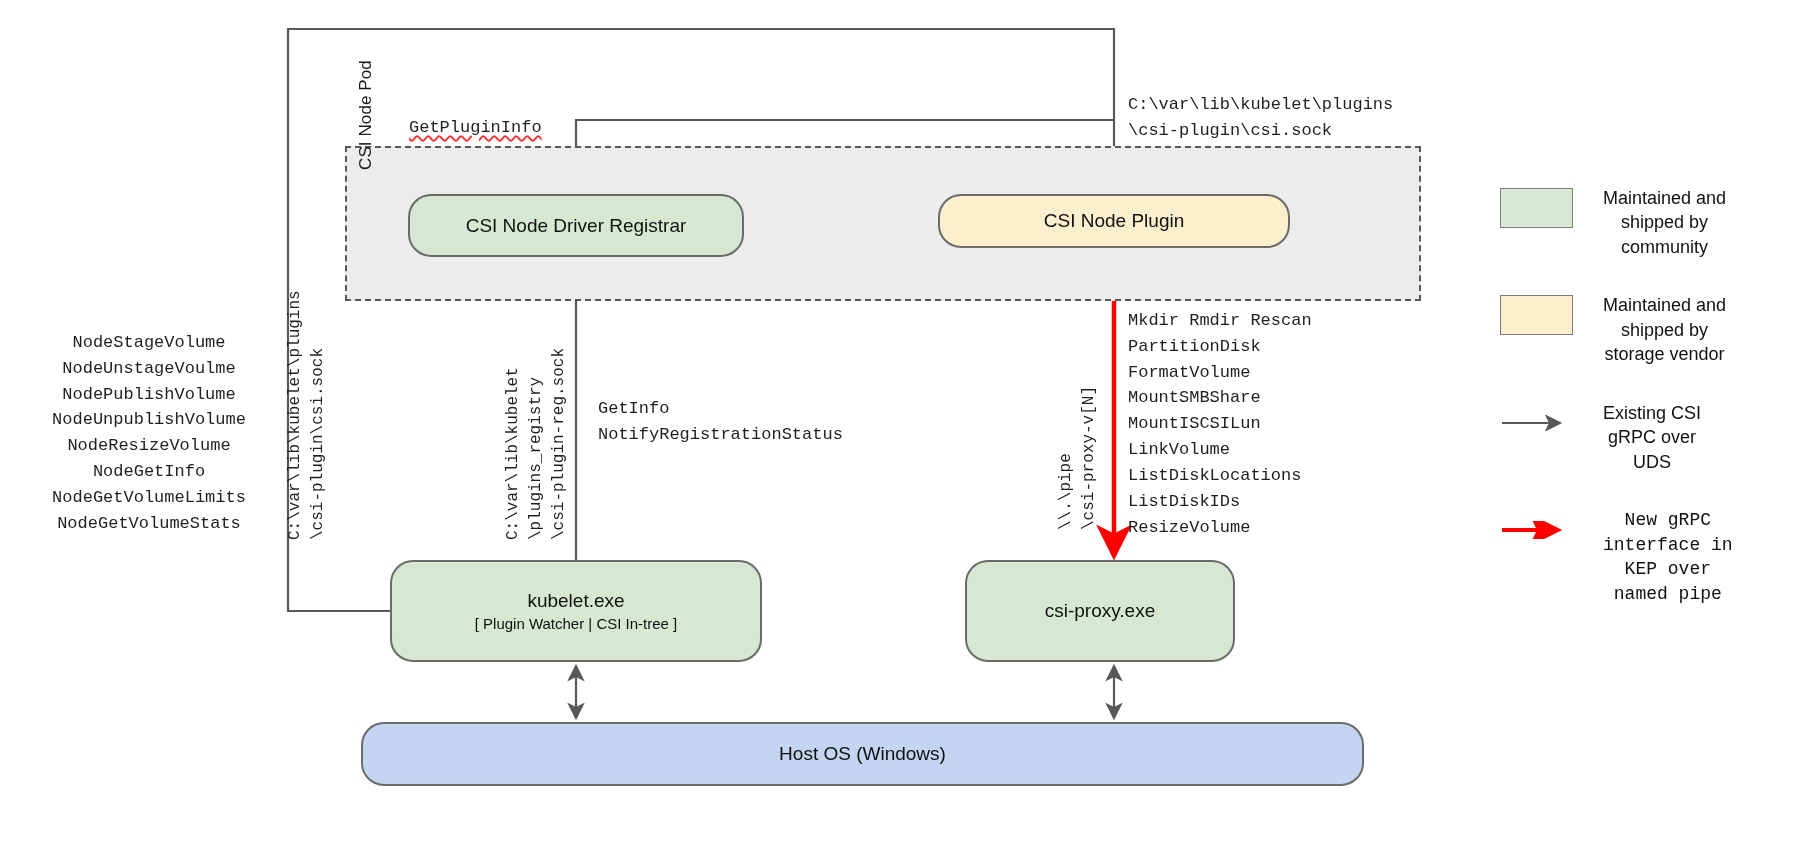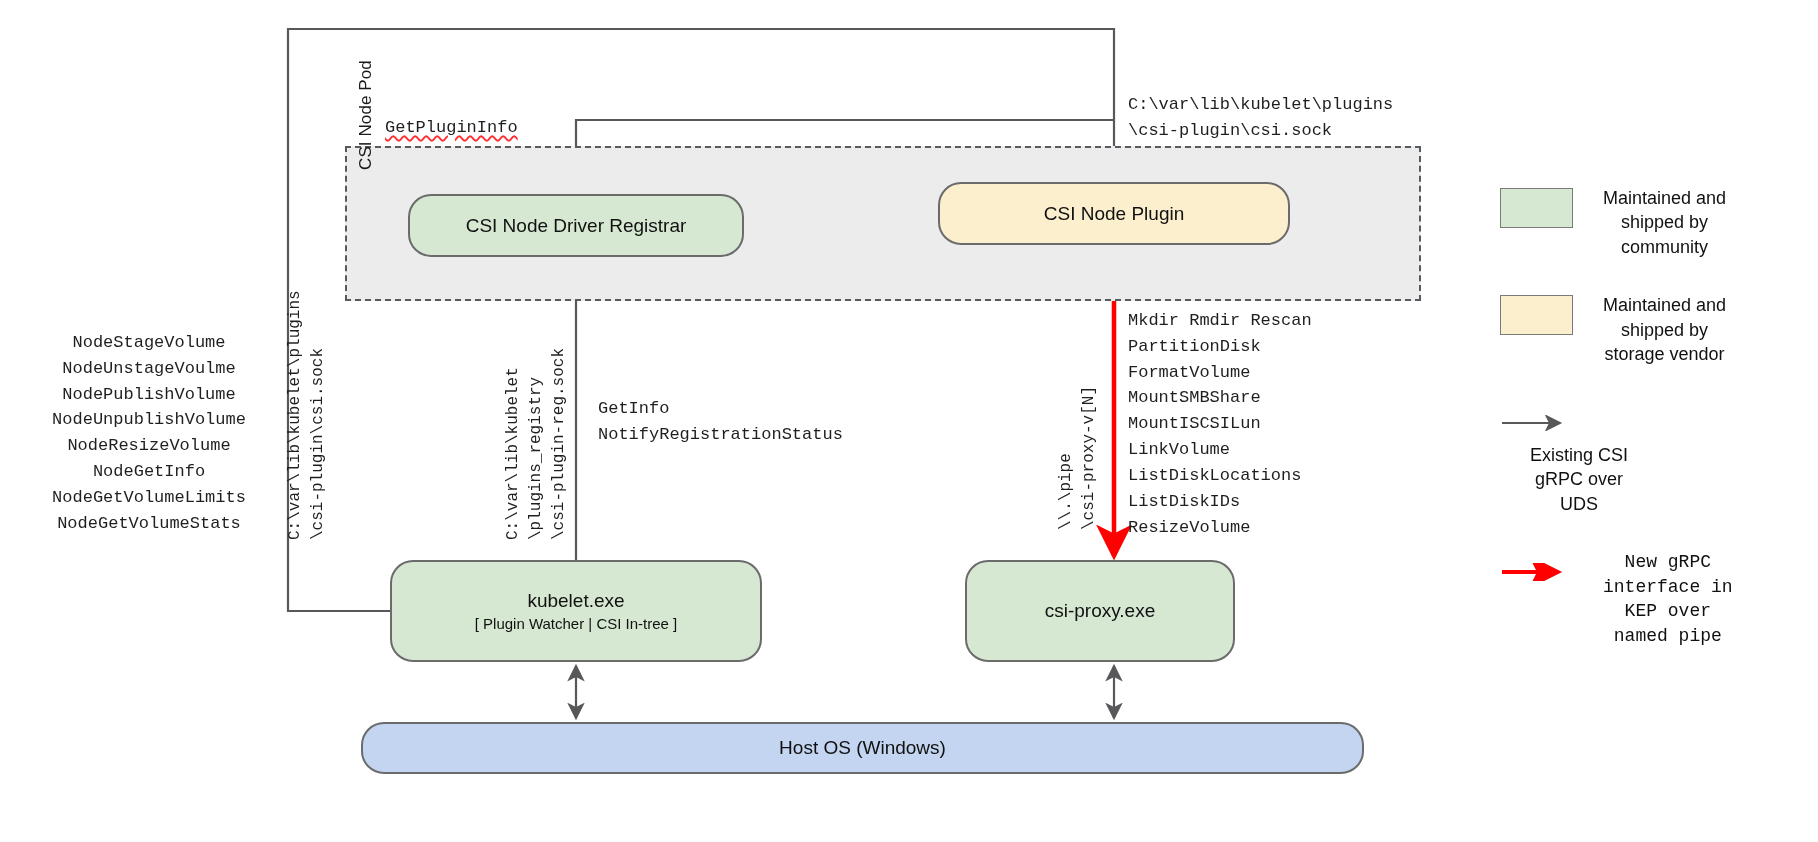--- a/index.html
+++ b/index.html
@@ -68,39 +68,39 @@
     text-align: center;
     font-size: 19px;
     line-height: 1.35;
     color: #111111;
   }
   .green  { background: #d6e8d2; }
   .yellow { background: #fcefcd; }
   .blue   { background: #c3d5f0; }
 
   #node-registrar { left: 408px;  top: 194px; width: 336px; height: 63px; }
-  #node-plugin    { left: 938px;  top: 182px; width: 352px; height: 63px; }
+  #node-plugin    { left: 938px;  top: 194px; width: 352px; height: 54px; }
   #node-kubelet   { left: 390px;  top: 560px; width: 372px; height: 102px; }
   #node-csiproxy  { left: 965px;  top: 560px; width: 270px; height: 102px; }
-  #node-hostos    { left: 361px;  top: 722px; width: 1003px; height: 52px; font-size: 19px; }
+  #node-hostos    { left: 361px;  top: 722px; width: 1003px; height: 64px; font-size: 19px; }
 
   .node .line2 { font-size: 15px; }
 
   
   .mono {
     position: absolute;
     font-family: "Liberation Mono", "DejaVu Sans Mono", monospace;
     font-size: 17px;
     line-height: 1.52;
     color: #1f1f1f;
     white-space: pre;
   }
 
   #label-getplugininfo {
-    left: 385px;
+    left: 409px;
     top: 115px;
     text-decoration: underline wavy #ff2d2d;
     text-decoration-thickness: 1.5px;
     text-underline-offset: 3px;
   }
 
   #label-csi-sock-top { left: 1128px; top: 92px; }
 
   #label-node-api {
     left: 20px;
@@ -160,21 +160,21 @@
     margin-top: 2px;
   }
   .legend-text {
     margin-left: 30px;
     font-size: 18px;
     line-height: 1.36;
     color: #111111;
     white-space: pre-line;
     text-align: center;
   }
-  #legend-row-gray   { margin-top: 22px; flex-direction: column; }
+  #legend-row-gray   { margin-top: 22px; }
   #legend-row-red    { margin-top: 14px; font-family: Liberation Mono, monospace; }
 </style>
 </head>
 <body>
 
 <div id="canvas">
 
   <svg class="wires" viewBox="0 0 1818 842">
     <defs>
       <marker id="arrow-gray" markerWidth="10" markerHeight="10" refX="7" refY="4" orient="auto" markerUnits="strokeWidth">

